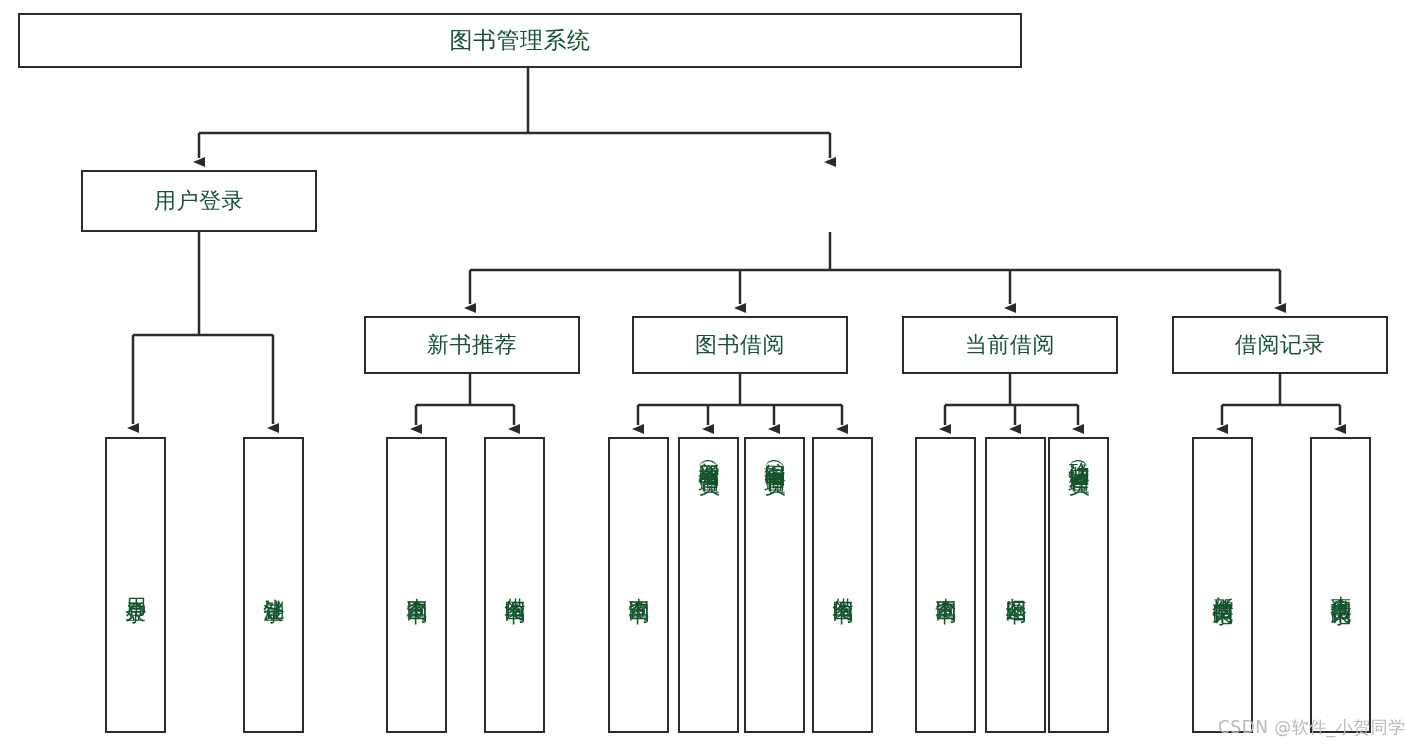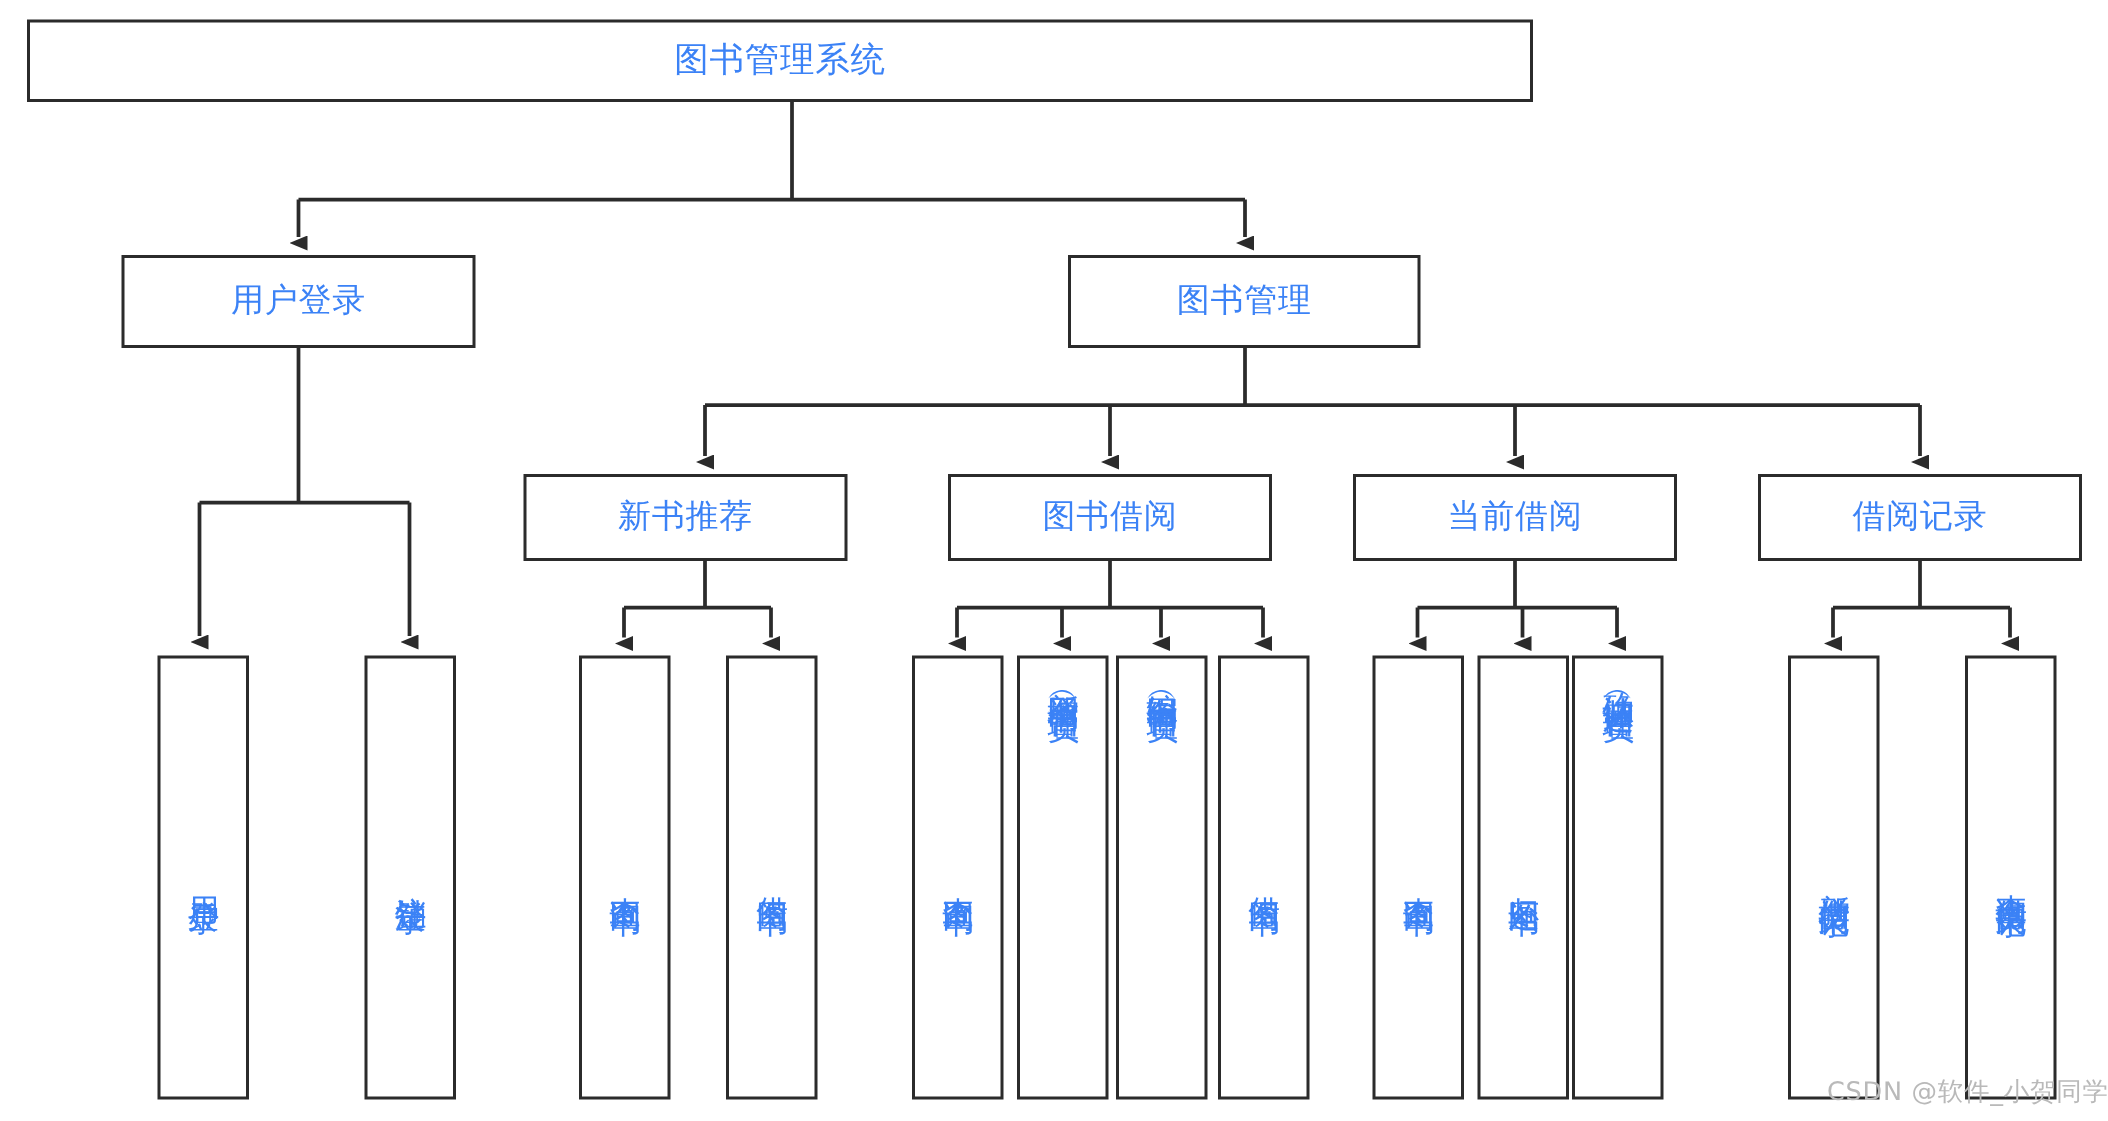--- a/index.html
+++ b/index.html
@@ -26,21 +26,21 @@
     pointer-events: none;
   }
   .node {
     position: absolute;
     box-sizing: border-box;
     border: 2.5px solid #2b2b2b;
     background: #ffffff;
     display: flex;
     align-items: center;
     justify-content: center;
-    color: #3b82f6;
+    color: #14532d;
   }
   .node-label {
     display: block;
     text-align: center;
     letter-spacing: 0.5px;
   }
   
   .node.horiz .node-label {
     writing-mode: horizontal-tb;
     font-size: 22px;
@@ -133,25 +133,22 @@
     </g>
   </svg>
 
   <div class="node horiz root" style="left:18px; top:13px; width:1004px; height:55px;">
     <span class="node-label">图书管理系统</span>
   </div>
 
   <div class="node horiz" style="left:81px; top:170px; width:236px; height:62px;">
     <span class="node-label">用户登录</span>
   </div>
-  <div class="node horiz" style="left:712px; top:170px; width:235px; height:62px;">
-    <span class="node-label">图书管理</span>
-  </div>
-
-  <div class="node horiz" style="left:349px; top:316px; width:216px; height:58px;">
+
+  <div class="node horiz" style="left:364px; top:316px; width:216px; height:58px;">
     <span class="node-label">新书推荐</span>
   </div>
   <div class="node horiz" style="left:632px; top:316px; width:216px; height:58px;">
     <span class="node-label">图书借阅</span>
   </div>
   <div class="node horiz" style="left:1172px; top:316px; width:216px; height:58px;">
     <span class="node-label">借阅记录</span>
   </div>
   <div class="node horiz" style="left:902px; top:316px; width:216px; height:58px;">
     <span class="node-label">当前借阅</span>

